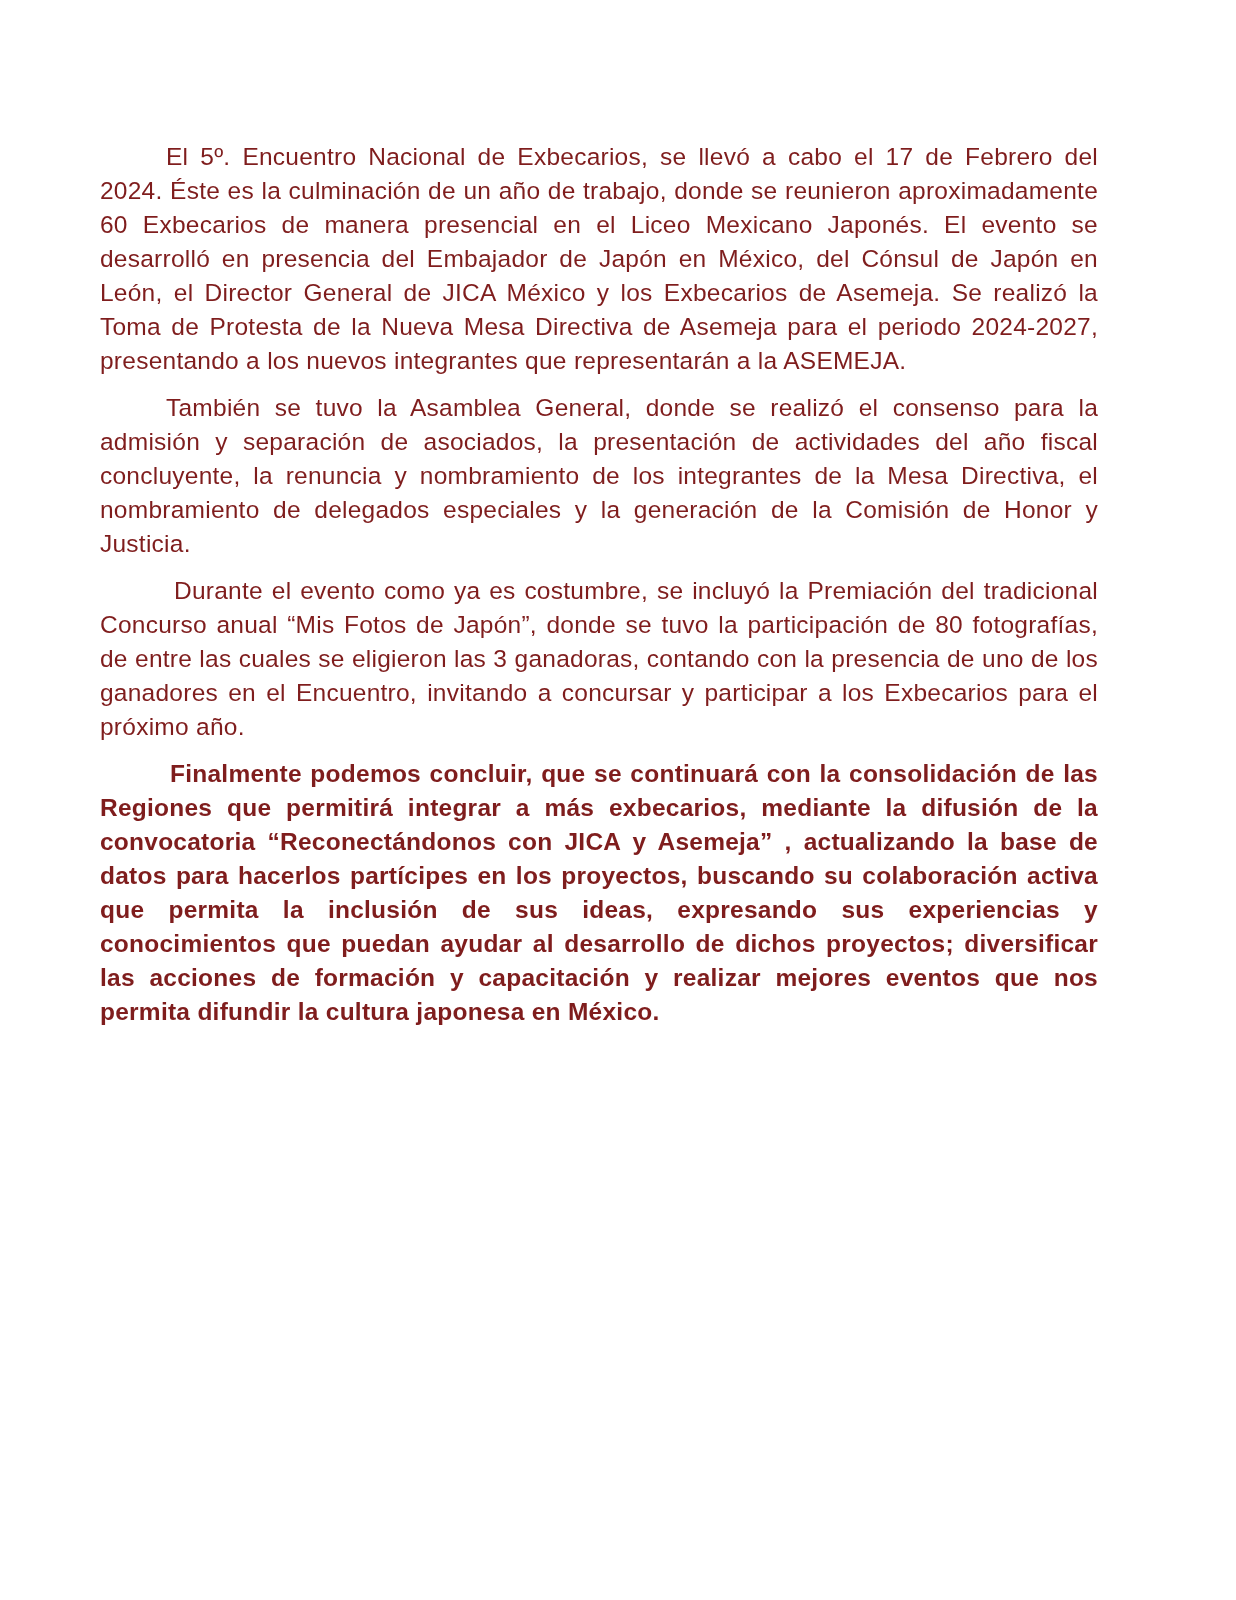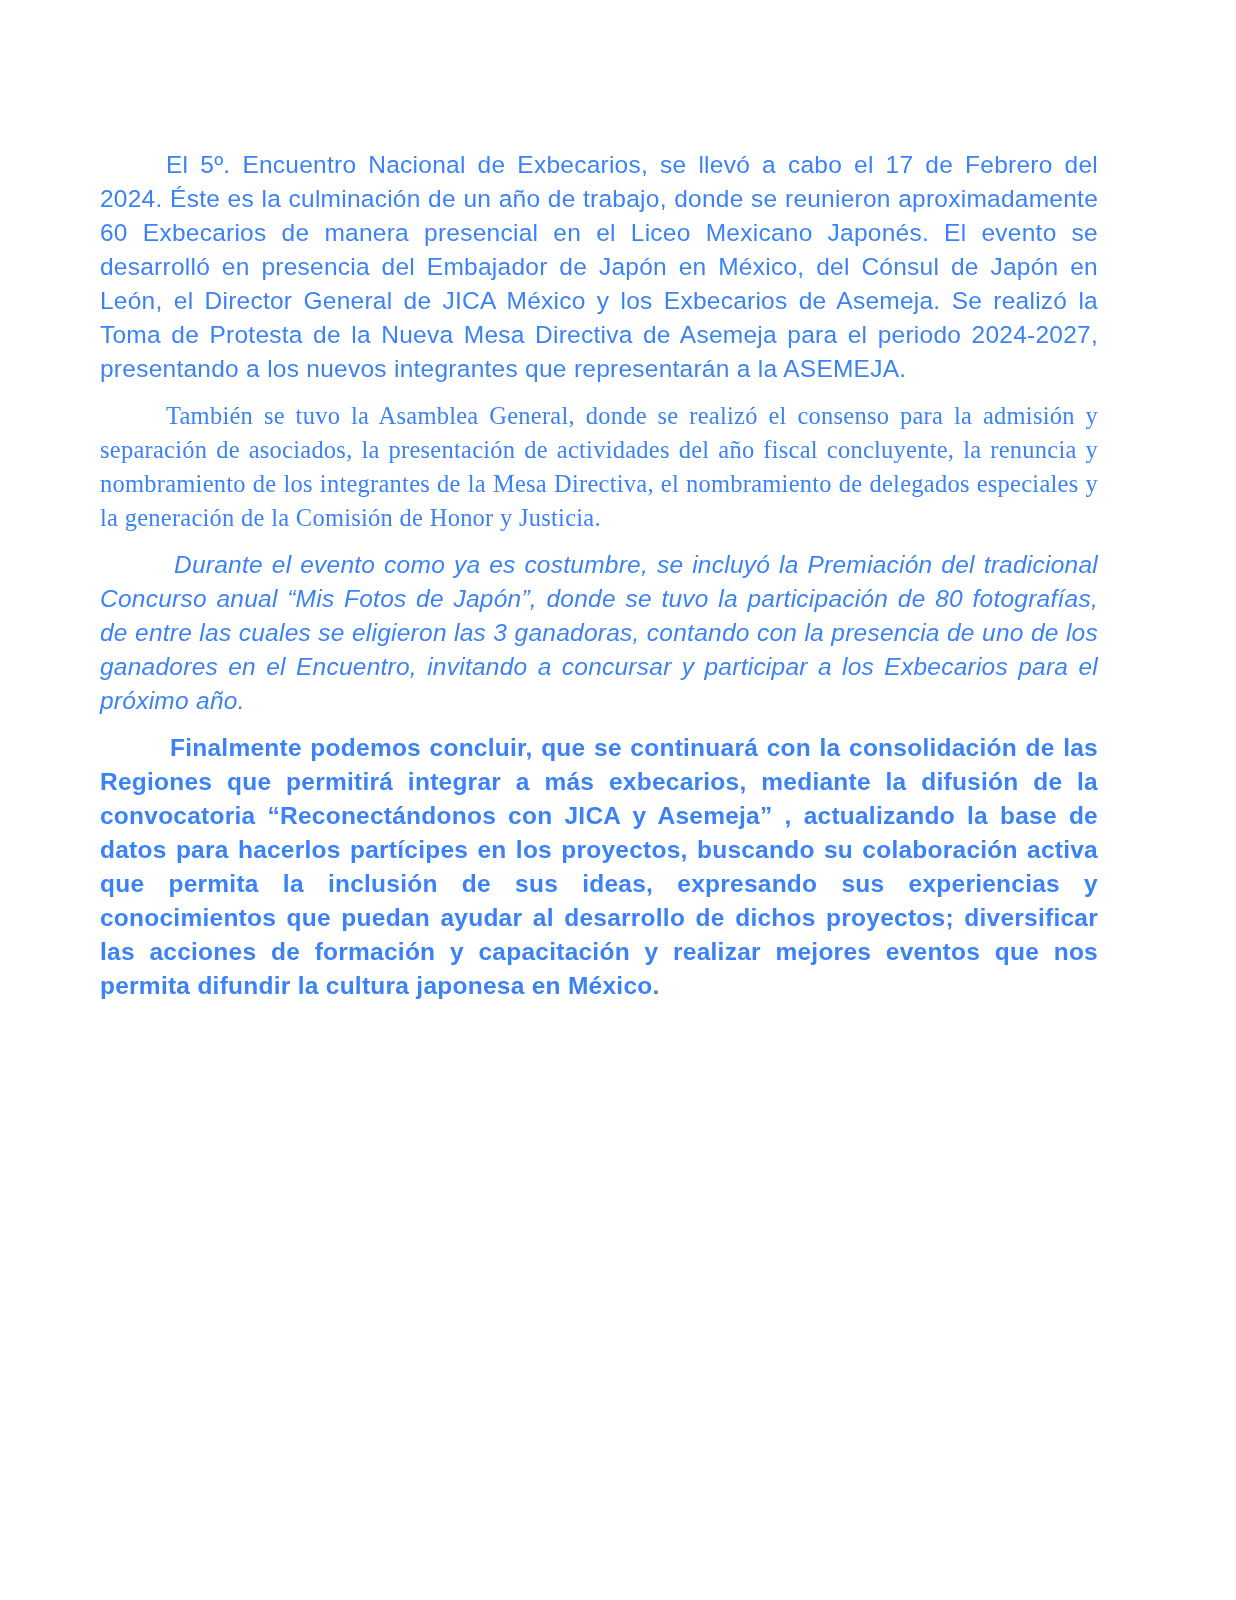--- a/index.html
+++ b/index.html
@@ -23,36 +23,36 @@
     background: #ffffff;
     box-sizing: border-box;
   }
   .doc-body {
     position: absolute;
     left: 100px;
     top: 140px;
     width: 998px;
   }
   .para {
-    margin: 8px 0 13px 0;
+    margin: 0 0 13px 0;
     font-size: 24.5px;
     line-height: 34px;
     text-align: justify;
     text-justify: inter-word;
-    color: #3b82f6;
+    color: #7f1d1d;
     letter-spacing: 0.01em;
     word-spacing: 0.005em;
     hyphens: none;
   }
   .para:last-child {
     margin-bottom: 0;
   }
   .para.indent-1 { text-indent: 66px; }
-  .para.indent-2 { text-indent: 66px; font-family: Liberation Serif, serif; }
-  .para.indent-3 { text-indent: 74px; font-style: italic; }
+  .para.indent-2 { text-indent: 66px; }
+  .para.indent-3 { text-indent: 74px; }
   .para.indent-4 { text-indent: 70px; font-weight: bold; }
 </style>
 </head>
 <body>
 
 <div class="page">
   <div class="doc-body">
     <p class="para indent-1">El 5º. Encuentro Nacional de Exbecarios, se llevó a cabo el 17 de Febrero del 2024. Éste es la culminación de un año de trabajo, donde se reunieron aproximadamente 60 Exbecarios de manera presencial en el Liceo Mexicano Japonés. El evento se desarrolló en presencia del Embajador de Japón en México, del Cónsul de Japón en León, el Director General de JICA México y los Exbecarios de Asemeja. Se realizó la Toma de Protesta de la Nueva Mesa Directiva de Asemeja para el periodo 2024-2027, presentando a los nuevos integrantes que representarán a la ASEMEJA.</p>
     <p class="para indent-2">También se tuvo la Asamblea General, donde se realizó el consenso para la admisión y separación de asociados, la presentación de actividades del año fiscal concluyente, la renuncia y nombramiento de los integrantes de la Mesa Directiva, el nombramiento de delegados especiales y la generación de la Comisión de Honor y Justicia.</p>
     <p class="para indent-3">Durante el evento como ya es costumbre, se incluyó la Premiación del tradicional Concurso anual “Mis Fotos de Japón”, donde se tuvo la participación de 80 fotografías, de entre las cuales se eligieron las 3 ganadoras, contando con la presencia de uno de los ganadores en el Encuentro, invitando a concursar y participar a los Exbecarios para el próximo año.</p>

